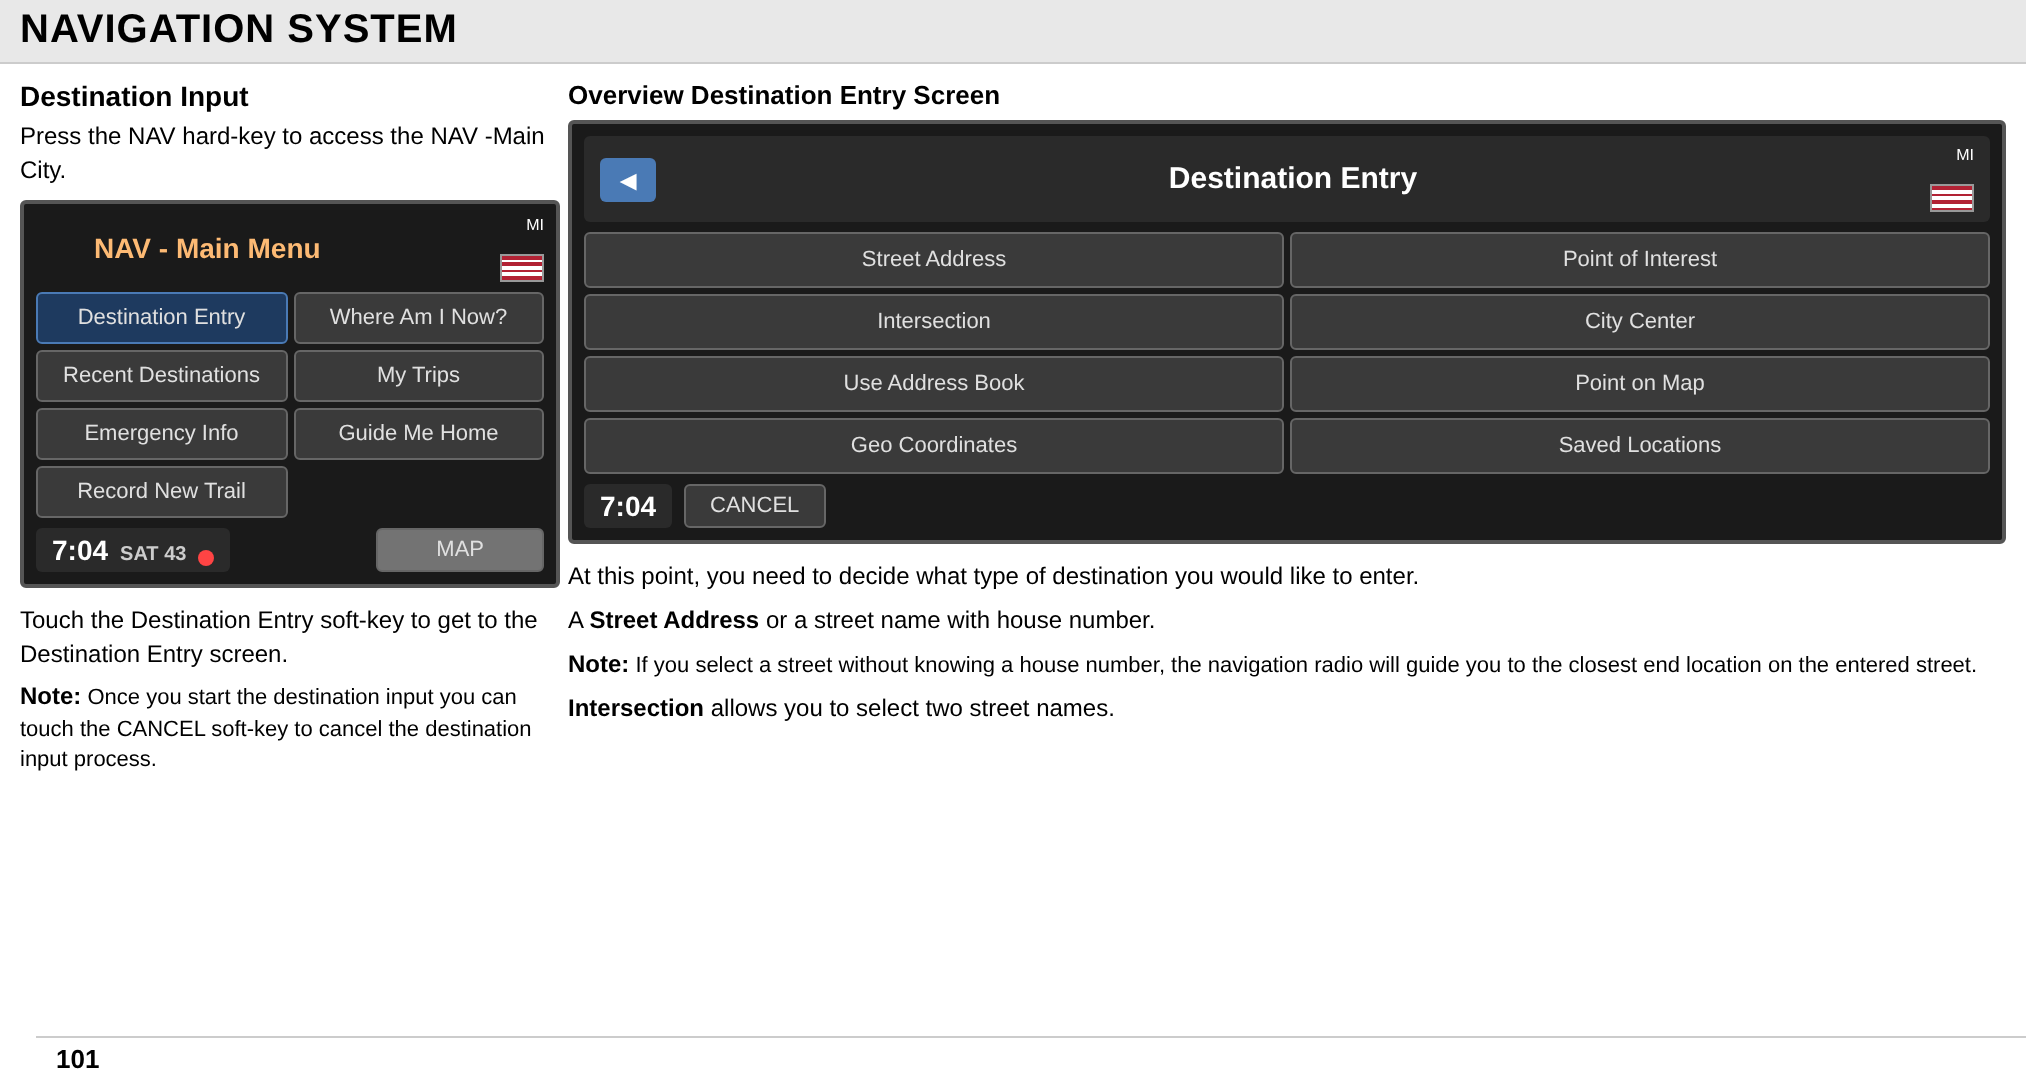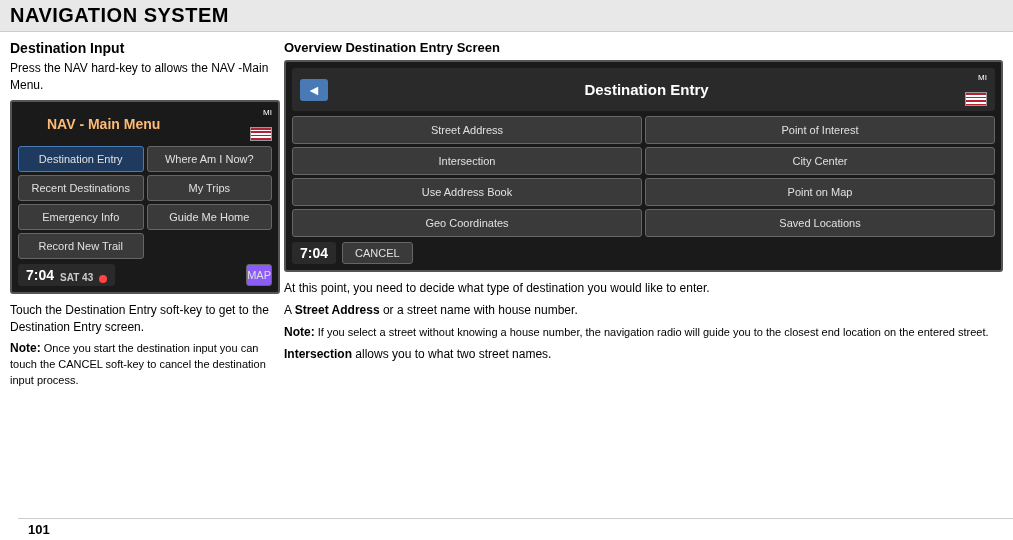--- a/index.html
+++ b/index.html
@@ -132,24 +132,24 @@
       align-items: flex-end;
       gap: 6px;
     }
 
     .sat-info {
       color: #ccc;
       font-size: 10px;
     }
 
     .map-btn {
-      background: #8b5cf6;
+      background: #737373;
       border: 1px solid #666;
       color: #e0e0e0;
-      padding: 4px 0;
+      padding: 4px 29px;
       font-size: 11px;
       border-radius: 3px;
     }
 
     .dot-indicator {
       width: 8px;
       height: 8px;
       background: #ff4444;
       border-radius: 50%;
       display: inline-block;
@@ -260,21 +260,21 @@
 <body>
 
 <div class="page-header">
   <h1>NAVIGATION SYSTEM</h1>
 </div>
 
 <div class="content-area">
 
   <div class="left-column">
     <div class="section-title">Destination Input</div>
-    <div class="body-text">Press the NAV hard-key to allows the NAV -Main Menu.</div>
+    <div class="body-text">Press the NAV hard-key to access the NAV -Main City.</div>
 
     <div class="nav-screen">
       <div class="screen-header">
         <span class="screen-title">NAV - Main Menu</span>
         <div>
           <div class="flag-mi">MI</div>
           <div class="flag-icon">
             <div class="flag-stripe-red"></div>
             <div class="flag-stripe-white"></div>
             <div class="flag-stripe-red"></div>
@@ -361,20 +361,20 @@
     <div class="caption-text">
       <span>A </span><span class="bold-text">Street Address</span><span> or a street name with house number.</span>
     </div>
 
     <div class="note-text">
       <span class="note-label">Note:</span>
       <span>If you select a street without knowing a house number, the navigation radio will guide you to the closest end location on the entered street.</span>
     </div>
 
     <div class="caption-text">
-      <span class="bold-text">Intersection</span><span> allows you to what two street names.</span>
+      <span class="bold-text">Intersection</span><span> allows you to select two street names.</span>
     </div>
   </div>
 </div>
 
 <div style="position:absolute; bottom:0; left:18px; right:0; padding: 3px 10px; border-top: 1px solid #ccc;">
   <span class="bold-text">101</span>
 </div>
 
 </body></html>

